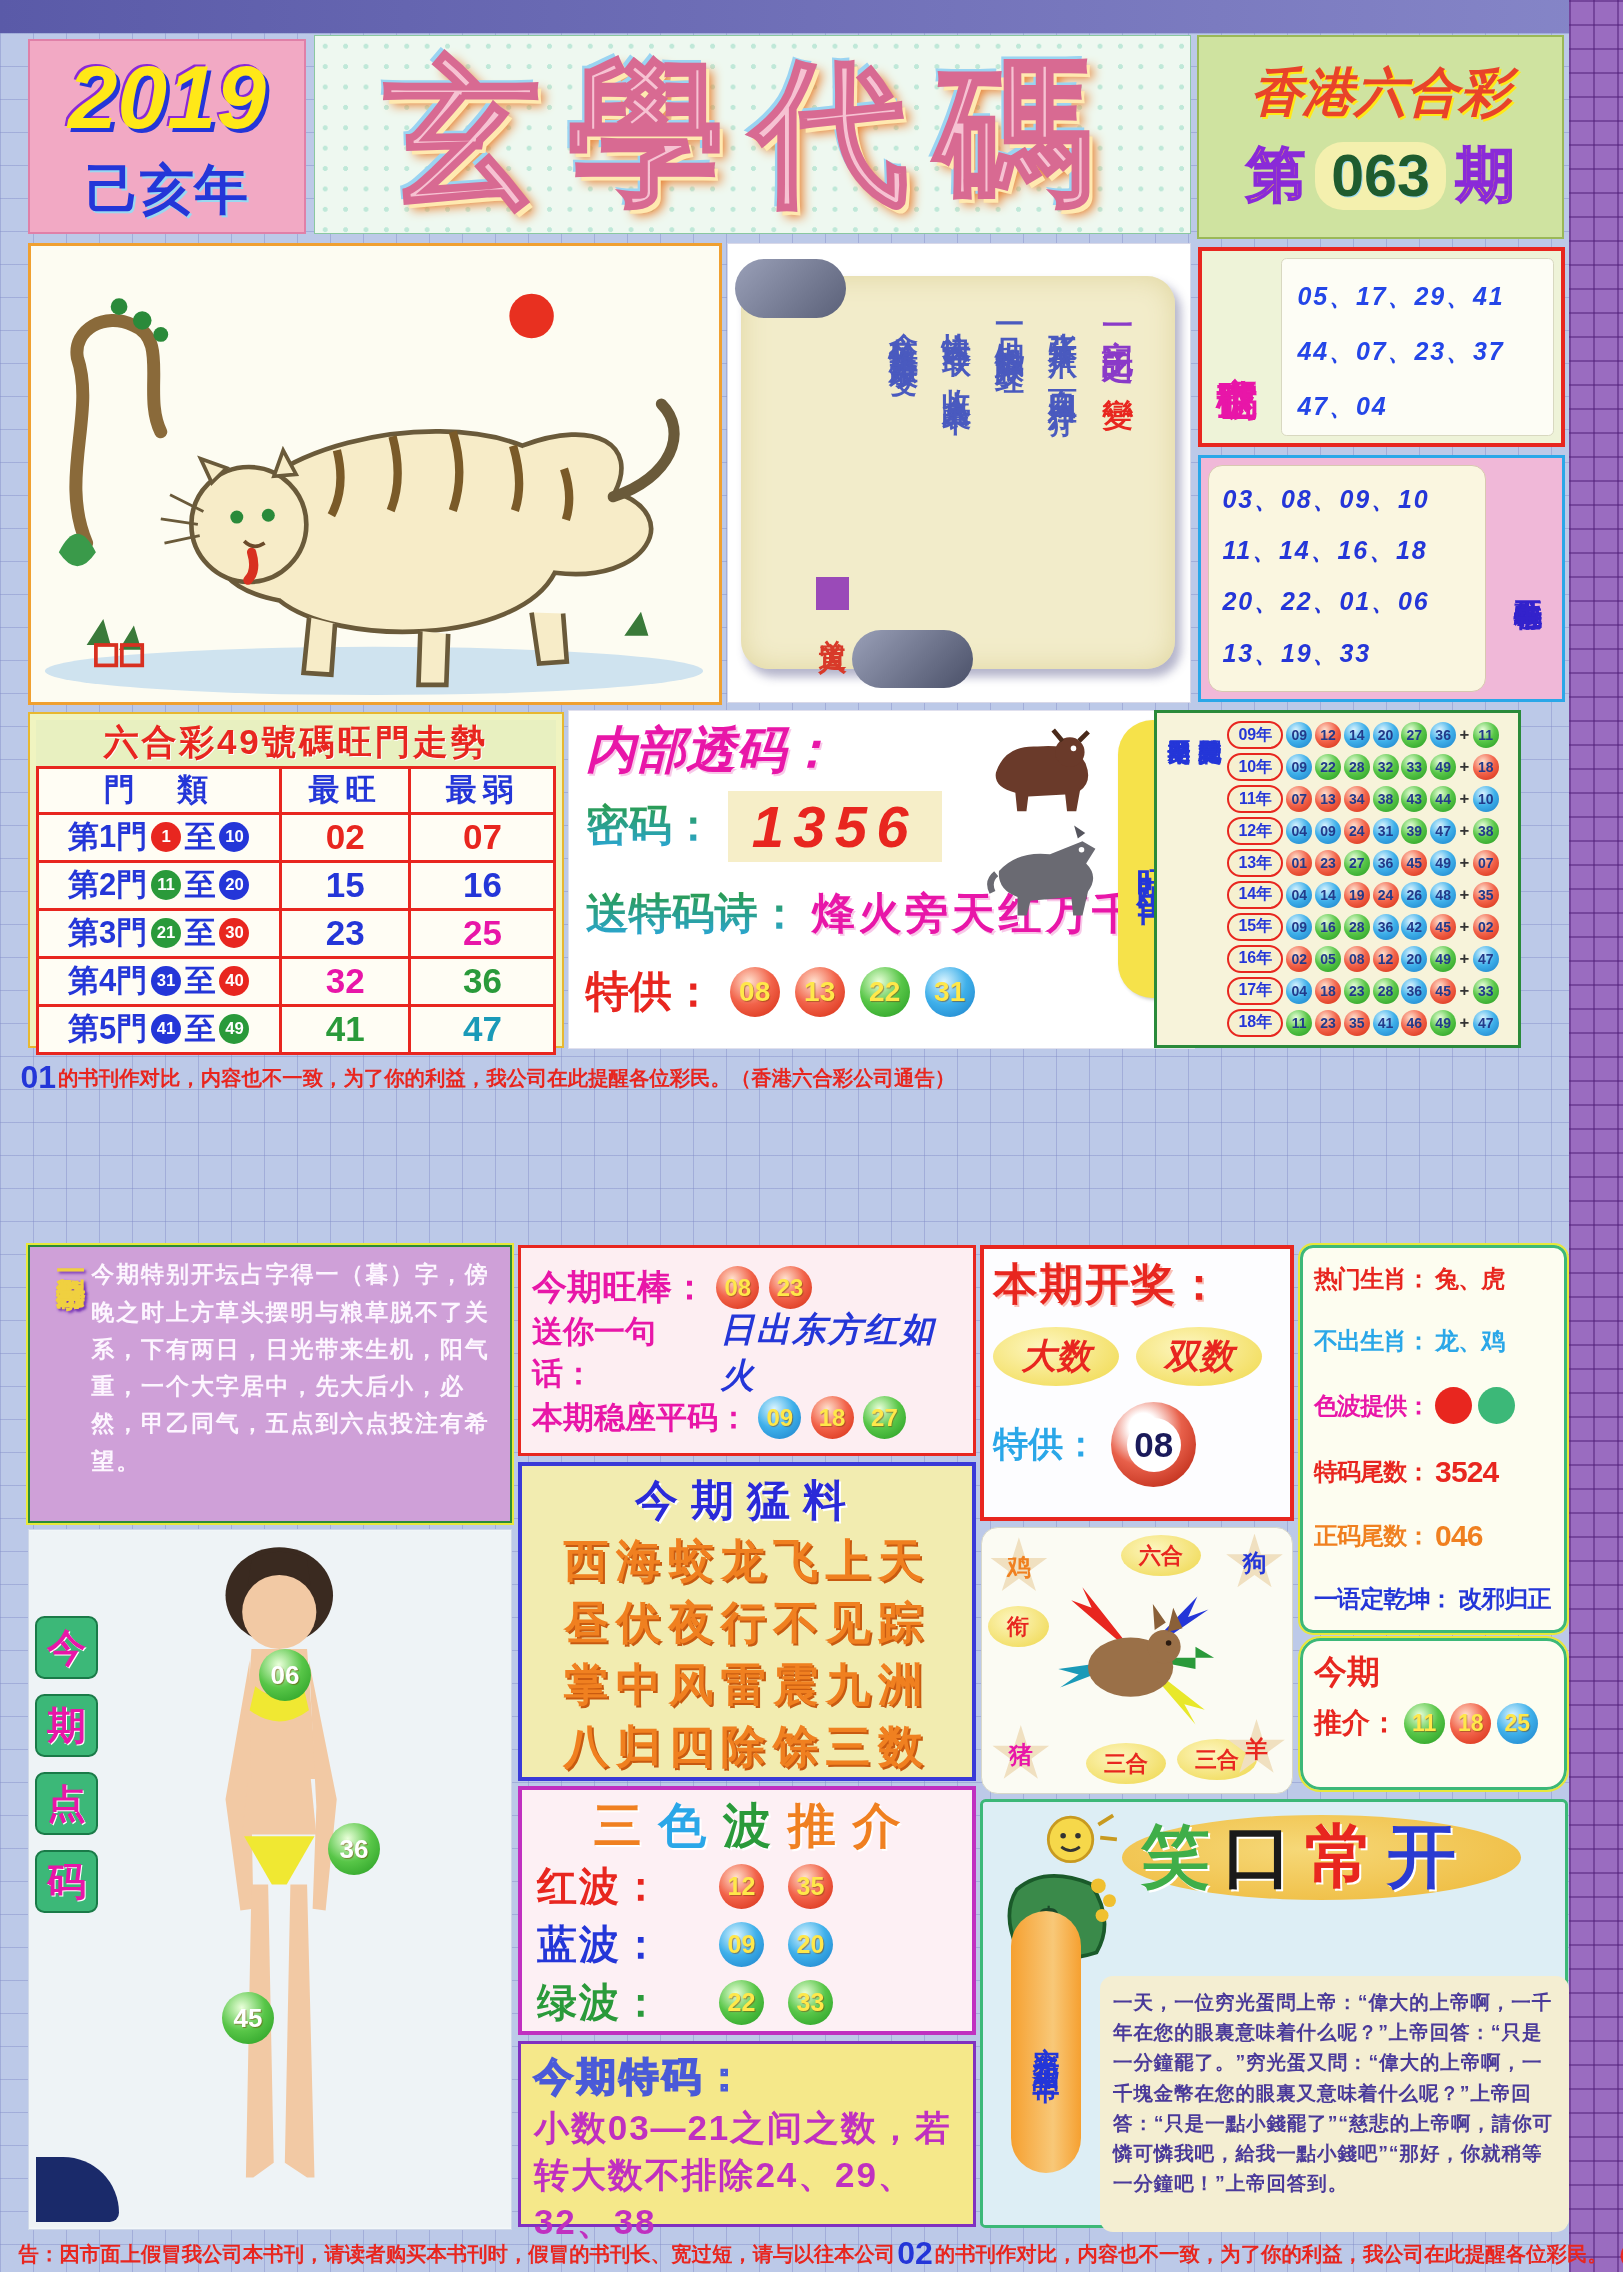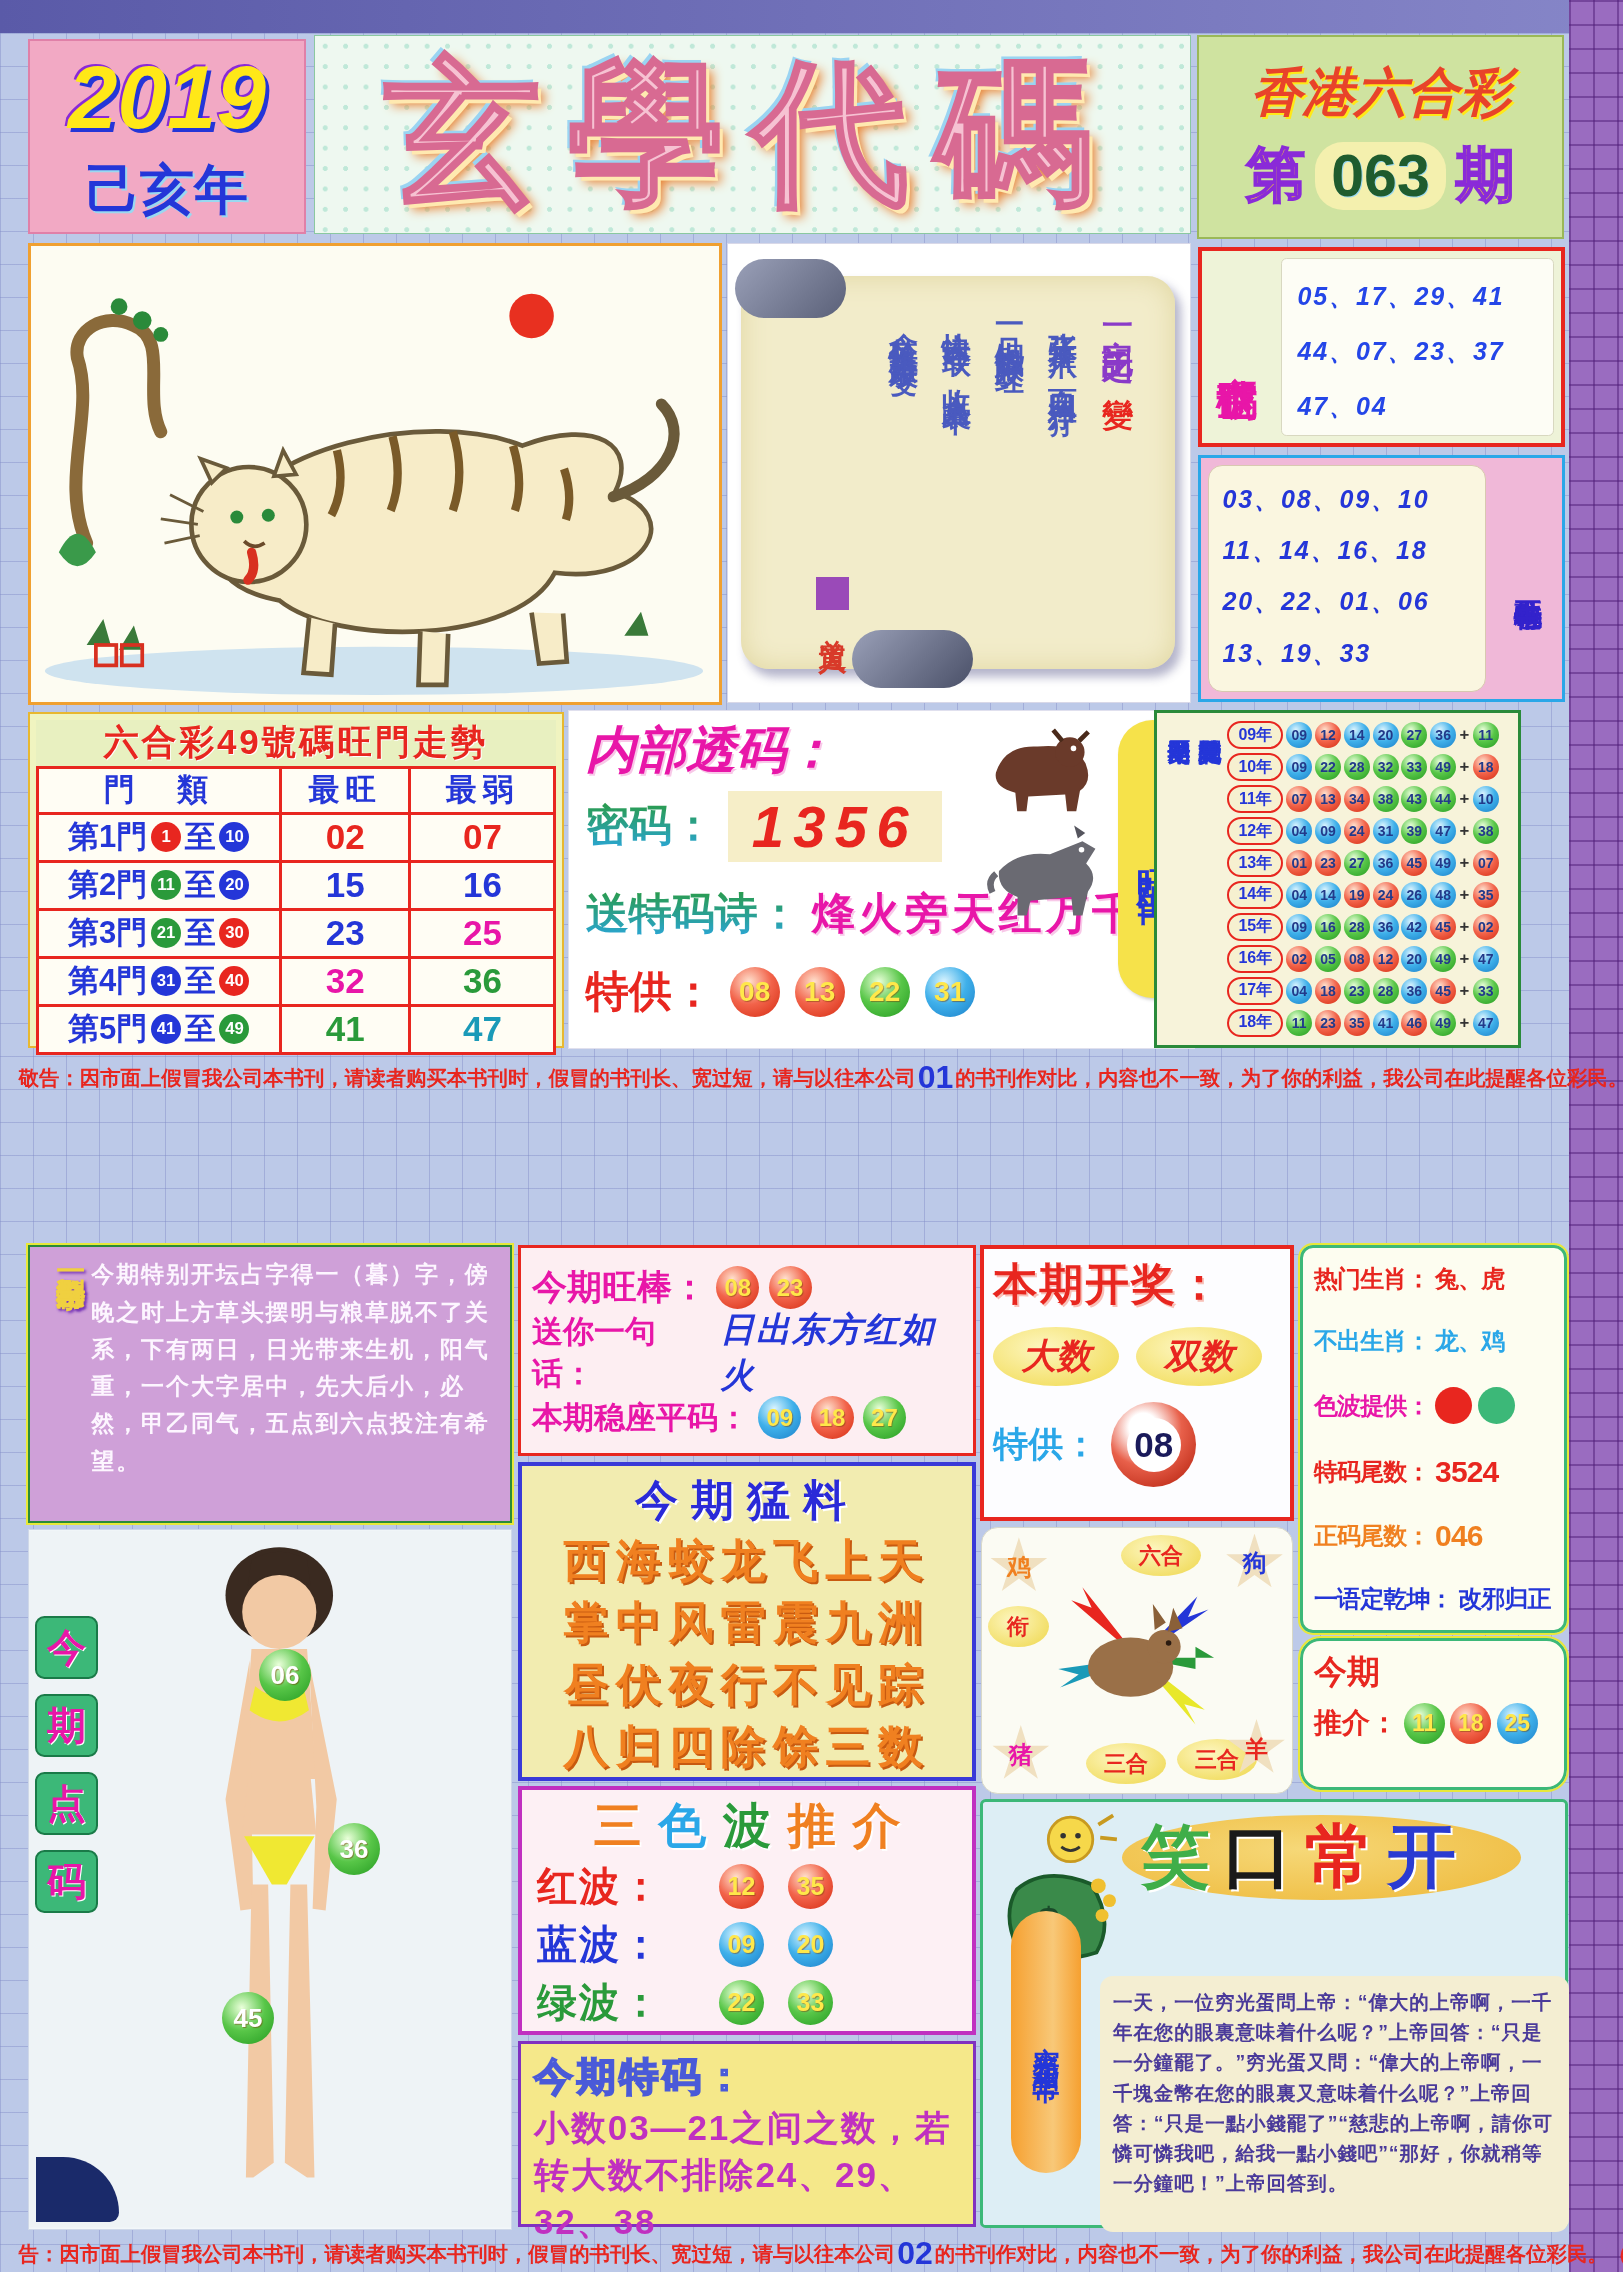--- a/index.html
+++ b/index.html
@@ -504,21 +504,20 @@
       <span class="ball hball b">41</span>
       <span class="ball hball r">46</span>
       <span class="ball hball g">49</span>
       <span class="h-plus">+</span>
       <span class="ball hball b">47</span>
     </div>
   </div>
 </div>
 
 <div id="notice-top" class="abs notice">
-  <span>敬告：因市面上假冒我公司本书刊，请读者购买本书刊时，假冒的书刊长、宽过短，请与以往本公司</span>
     <span class="bignum">01</span>
     <span>的书刊作对比，内容也不一致，为了你的利益，我公司在此提醒各位彩民。（香港六合彩公司通告）</span>
 </div>
 
 <div id="box-forum" class="abs box">
   <div id="forum-label">特別论坛占卦一字</div>
   <div id="forum-text">今期特别开坛占字得一（暮）字，傍晚之时上方草头摆明与粮草脱不了关系，下有两日，日光带来生机，阳气重，一个大字居中，先大后小，必然，甲乙同气，五点到六点投注有希望。</div>
 </div>
 
 <div id="box-photo" class="abs box">
@@ -560,22 +559,22 @@
     <span id="w3-label">本期稳座平码：</span>
     <span class="ball b">09</span>
       <span class="ball r">18</span>
       <span class="ball g">27</span>
   </div>
 </div>
 
 <div id="box-meng" class="abs box">
   <div id="meng-title">今期猛料</div>
   <div class="meng-line">西海蛟龙飞上天</div>
+    <div class="meng-line">昼伏夜行不见踪</div>
     <div class="meng-line">掌中风雷震九洲</div>
-    <div class="meng-line">昼伏夜行不见踪</div>
     <div class="meng-line">八归四除馀三数</div>
 </div>
 
 <div id="box-sanse" class="abs box">
   <div id="sanse-title">
     <span class="orange">三</span>
       <span class="skyblue">色</span>
       <span class="green">波</span>
       <span class="orange">推</span>
       <span class="orange">介</span>

